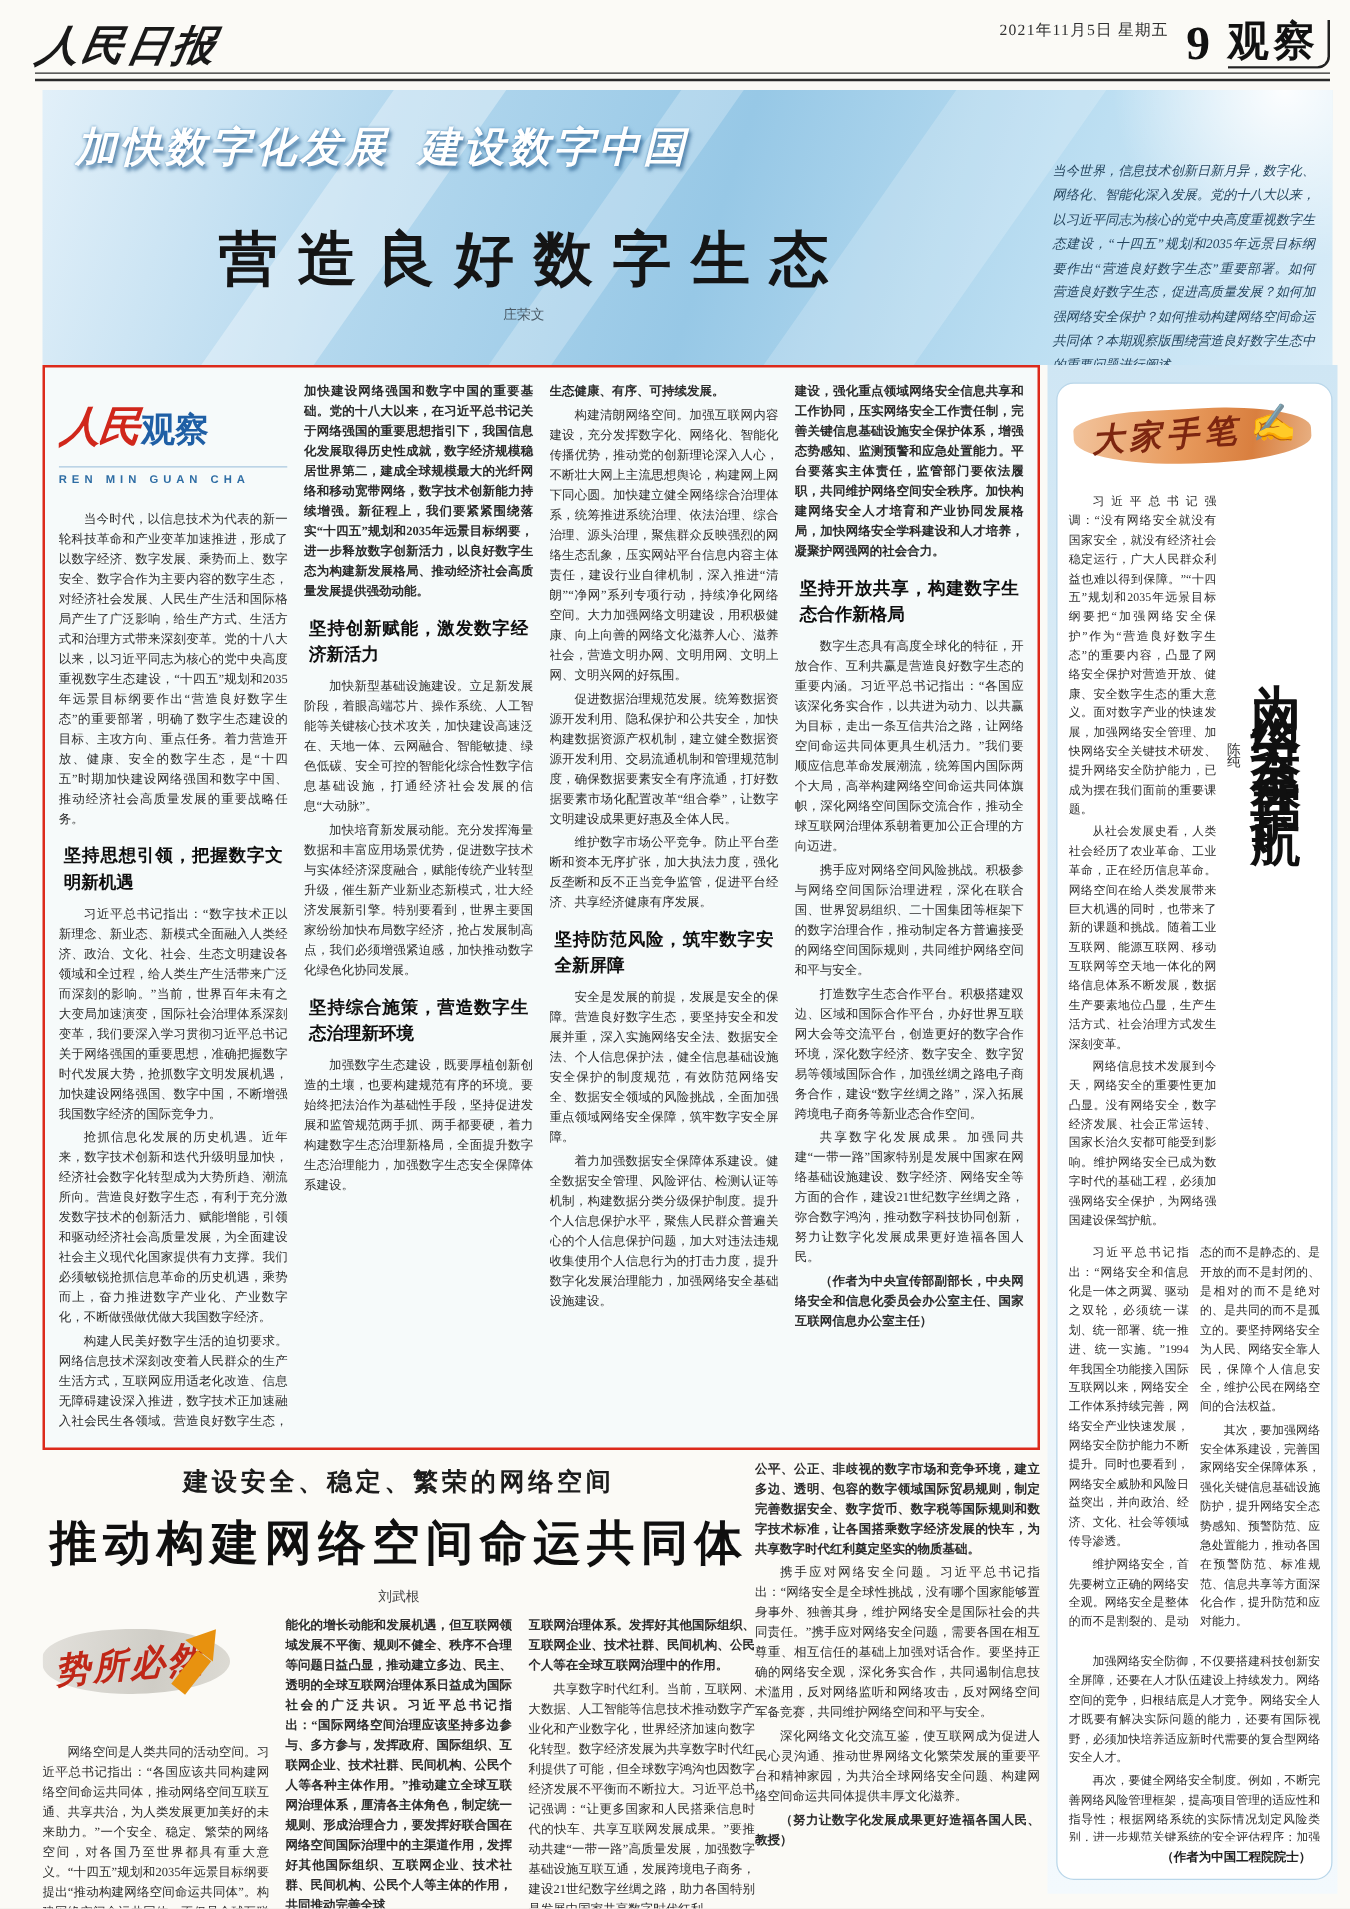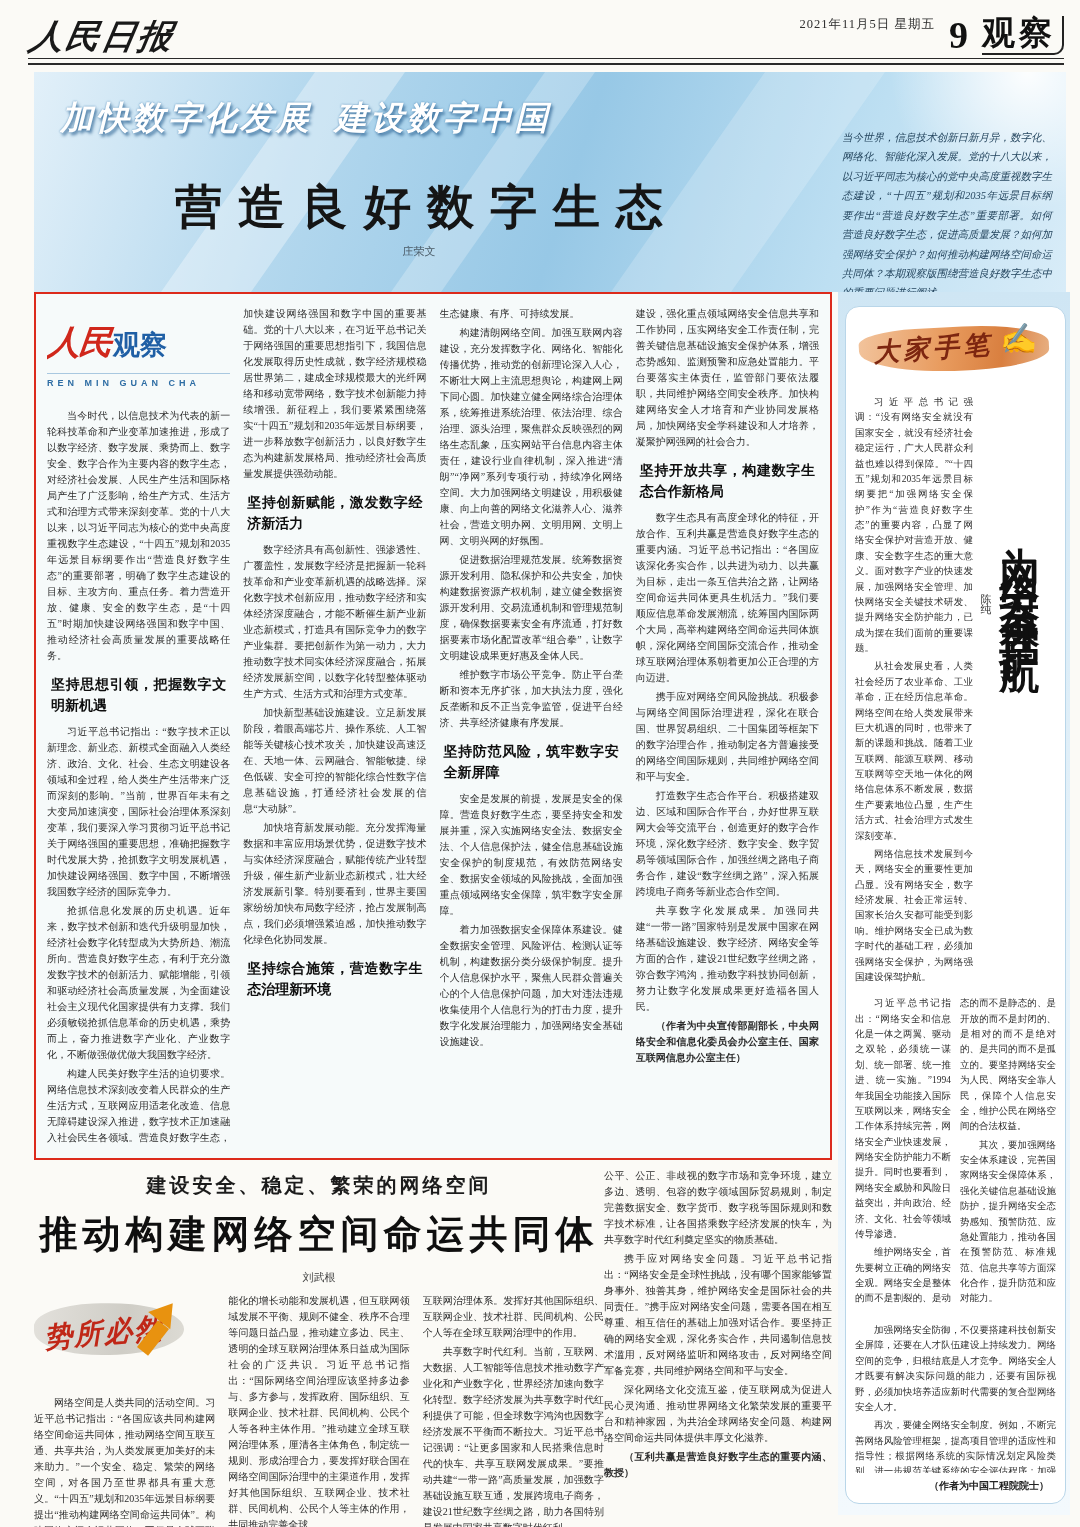--- a/index.html
+++ b/index.html
@@ -34,21 +34,21 @@
   .bbyline{position:absolute;left:0;top:172px;width:770px;text-align:center;font-size:11px;color:#4a5a66;}
   .enote{position:absolute;right:14px;top:56px;width:210px;font-size:10.5px;line-height:1.85;
          color:#25465f;text-align:justify;font-style:italic;}
   
   .mainbox{position:absolute;left:34px;top:292px;width:798px;height:868px;border:2px solid #dc2a1b;
            background:rgba(244,250,253,.6);box-sizing:border-box;display:flex;gap:13px;
            padding:12px 11px;overflow:hidden;}
   .mcol{flex:1;min-width:0;overflow:hidden;font-size:10px;line-height:1.6;text-align:justify;}
   .mcol p,.mcol h3{margin:0 0 3px;}
   .p{text-indent:2em;}
-  .pc{text-indent:0;}
+  .pc{text-indent:0;font-weight:bold;}
   .pb{text-indent:2em;font-weight:bold;}
   .h{font-size:14px;font-weight:bold;color:#0e0e0e;line-height:1.5;margin:10px 0 8px !important;
      font-family:"Liberation Sans",sans-serif;padding:0 4px;}
   
   .rmgc{height:84px;margin-bottom:8px;padding-top:10px;}
   .rmgc .row{display:flex;align-items:baseline;gap:2px;}
   .rmgc .cnred{font-size:34px;font-weight:900;font-style:italic;color:#d0271b;
                transform:skewX(-6deg);letter-spacing:-2px;}
   .rmgc .cnblue{font-size:27px;font-weight:900;color:#1f5fa5;font-family:"Liberation Sans",sans-serif;}
   .rmgc .en{font-size:9px;letter-spacing:4px;color:#2e6da4;font-weight:bold;margin-top:3px;
@@ -147,24 +147,24 @@
           <p class="p">当今时代，以信息技术为代表的新一轮科技革命和产业变革加速推进，形成了以数字经济、数字发展、乘势而上、数字安全、数字合作为主要内容的数字生态，对经济社会发展、人民生产生活和国际格局产生了广泛影响，给生产方式、生活方式和治理方式带来深刻变革。党的十八大以来，以习近平同志为核心的党中央高度重视数字生态建设，“十四五”规划和2035年远景目标纲要作出“营造良好数字生态”的重要部署，明确了数字生态建设的目标、主攻方向、重点任务。着力营造开放、健康、安全的数字生态，是“十四五”时期加快建设网络强国和数字中国、推动经济社会高质量发展的重要战略任务。</p>
           <h3 class="h">坚持思想引领，把握数字文明新机遇</h3>
           <p class="p">习近平总书记指出：“数字技术正以新理念、新业态、新模式全面融入人类经济、政治、文化、社会、生态文明建设各领域和全过程，给人类生产生活带来广泛而深刻的影响。”当前，世界百年未有之大变局加速演变，国际社会治理体系深刻变革，我们要深入学习贯彻习近平总书记关于网络强国的重要思想，准确把握数字时代发展大势，抢抓数字文明发展机遇，加快建设网络强国、数字中国，不断增强我国数字经济的国际竞争力。</p>
           <p class="p">抢抓信息化发展的历史机遇。近年来，数字技术创新和迭代升级明显加快，经济社会数字化转型成为大势所趋、潮流所向。营造良好数字生态，有利于充分激发数字技术的创新活力、赋能增能，引领和驱动经济社会高质量发展，为全面建设社会主义现代化国家提供有力支撑。我们必须敏锐抢抓信息革命的历史机遇，乘势而上，奋力推进数字产业化、产业数字化，不断做强做优做大我国数字经济。</p>
           <p class="p">构建人民美好数字生活的迫切要求。网络信息技术深刻改变着人民群众的生产生活方式，互联网应用适老化改造、信息无障碍建设深入推进，数字技术正加速融入社会民生各领域。营造良好数字生态，让亿万人民在共享互联网发展成果上拥有更多获得感、幸福感、安全感。</p>
         </div>
     </div>
     <div class="mcol">
         <p class="pc">加快建设网络强国和数字中国的重要基础。党的十八大以来，在习近平总书记关于网络强国的重要思想指引下，我国信息化发展取得历史性成就，数字经济规模稳居世界第二，建成全球规模最大的光纤网络和移动宽带网络，数字技术创新能力持续增强。新征程上，我们要紧紧围绕落实“十四五”规划和2035年远景目标纲要，进一步释放数字创新活力，以良好数字生态为构建新发展格局、推动经济社会高质量发展提供强劲动能。</p>
         <h3 class="h">坚持创新赋能，激发数字经济新活力</h3>
-        <p class="p">数字经济具有高创新性、强渗透性、广覆盖性，发展数字经济是把握新一轮科技革命和产业变革新机遇的战略选择。深化数字技术创新应用，推动数字经济和实体经济深度融合，才能不断催生新产业新业态新模式，打造具有国际竞争力的数字产业集群。要把创新作为第一动力，大力推动数字技术同实体经济深度融合，拓展经济发展新空间，以数字化转型整体驱动生产方式、生活方式和治理方式变革。</p>
         <p class="p">加快新型基础设施建设。立足新发展阶段，着眼高端芯片、操作系统、人工智能等关键核心技术攻关，加快建设高速泛在、天地一体、云网融合、智能敏捷、绿色低碳、安全可控的智能化综合性数字信息基础设施，打通经济社会发展的信息“大动脉”。</p>
         <p class="p">加快培育新发展动能。充分发挥海量数据和丰富应用场景优势，促进数字技术与实体经济深度融合，赋能传统产业转型升级，催生新产业新业态新模式，壮大经济发展新引擎。特别要看到，世界主要国家纷纷加快布局数字经济，抢占发展制高点，我们必须增强紧迫感，加快推动数字化绿色化协同发展。</p>
         <h3 class="h">坚持综合施策，营造数字生态治理新环境</h3>
+        <p class="p">加强数字生态建设，既要厚植创新创造的土壤，也要构建规范有序的环境。要始终把法治作为基础性手段，坚持促进发展和监管规范两手抓、两手都要硬，着力构建数字生态治理新格局，全面提升数字生态治理能力，加强数字生态安全保障体系建设。</p>
       </div>
     <div class="mcol">
         <p class="pc">生态健康、有序、可持续发展。</p>
         <p class="p">构建清朗网络空间。加强互联网内容建设，充分发挥数字化、网络化、智能化传播优势，推动党的创新理论深入人心，不断壮大网上主流思想舆论，构建网上网下同心圆。加快建立健全网络综合治理体系，统筹推进系统治理、依法治理、综合治理、源头治理，聚焦群众反映强烈的网络生态乱象，压实网站平台信息内容主体责任，建设行业自律机制，深入推进“清朗”“净网”系列专项行动，持续净化网络空间。大力加强网络文明建设，用积极健康、向上向善的网络文化滋养人心、滋养社会，营造文明办网、文明用网、文明上网、文明兴网的好氛围。</p>
         <p class="p">促进数据治理规范发展。统筹数据资源开发利用、隐私保护和公共安全，加快构建数据资源产权机制，建立健全数据资源开发利用、交易流通机制和管理规范制度，确保数据要素安全有序流通，打好数据要素市场化配置改革“组合拳”，让数字文明建设成果更好惠及全体人民。</p>
         <p class="p">维护数字市场公平竞争。防止平台垄断和资本无序扩张，加大执法力度，强化反垄断和反不正当竞争监管，促进平台经济、共享经济健康有序发展。</p>
         <h3 class="h">坚持防范风险，筑牢数字安全新屏障</h3>
         <p class="p">安全是发展的前提，发展是安全的保障。营造良好数字生态，要坚持安全和发展并重，深入实施网络安全法、数据安全法、个人信息保护法，健全信息基础设施安全保护的制度规范，有效防范网络安全、数据安全领域的风险挑战，全面加强重点领域网络安全保障，筑牢数字安全屏障。</p>
         <p class="p">着力加强数据安全保障体系建设。健全数据安全管理、风险评估、检测认证等机制，构建数据分类分级保护制度。提升个人信息保护水平，聚焦人民群众普遍关心的个人信息保护问题，加大对违法违规收集使用个人信息行为的打击力度，提升数字化发展治理能力，加强网络安全基础设施建设。</p>
       </div>
@@ -232,17 +232,17 @@
         <div class="bcol">
             <p class="pc">互联网治理体系。发挥好其他国际组织、互联网企业、技术社群、民间机构、公民个人等在全球互联网治理中的作用。</p>
             <p class="p">共享数字时代红利。当前，互联网、大数据、人工智能等信息技术推动数字产业化和产业数字化，世界经济加速向数字化转型。数字经济发展为共享数字时代红利提供了可能，但全球数字鸿沟也因数字经济发展不平衡而不断拉大。习近平总书记强调：“让更多国家和人民搭乘信息时代的快车、共享互联网发展成果。”要推动共建“一带一路”高质量发展，加强数字基础设施互联互通，发展跨境电子商务，建设21世纪数字丝绸之路，助力各国特别是发展中国家共享数字时代红利。</p>
           </div>
       </div>
     </div>
     <div class="bright">
         <p class="pc">公平、公正、非歧视的数字市场和竞争环境，建立多边、透明、包容的数字领域国际贸易规则，制定完善数据安全、数字货币、数字税等国际规则和数字技术标准，让各国搭乘数字经济发展的快车，为共享数字时代红利奠定坚实的物质基础。</p>
         <p class="p">携手应对网络安全问题。习近平总书记指出：“网络安全是全球性挑战，没有哪个国家能够置身事外、独善其身，维护网络安全是国际社会的共同责任。”携手应对网络安全问题，需要各国在相互尊重、相互信任的基础上加强对话合作。要坚持正确的网络安全观，深化务实合作，共同遏制信息技术滥用，反对网络监听和网络攻击，反对网络空间军备竞赛，共同维护网络空间和平与安全。</p>
         <p class="p">深化网络文化交流互鉴，使互联网成为促进人民心灵沟通、推动世界网络文化繁荣发展的重要平台和精神家园，为共治全球网络安全问题、构建网络空间命运共同体提供丰厚文化滋养。</p>
-        <p class="pb">（互利共赢是营造良好数字生态的重要内涵、教授）</p>
+        <p class="pb">（努力让数字化发展成果更好造福各国人民、教授）</p>
       </div>
   </div>
 
 </div>
 
 </body></html>

